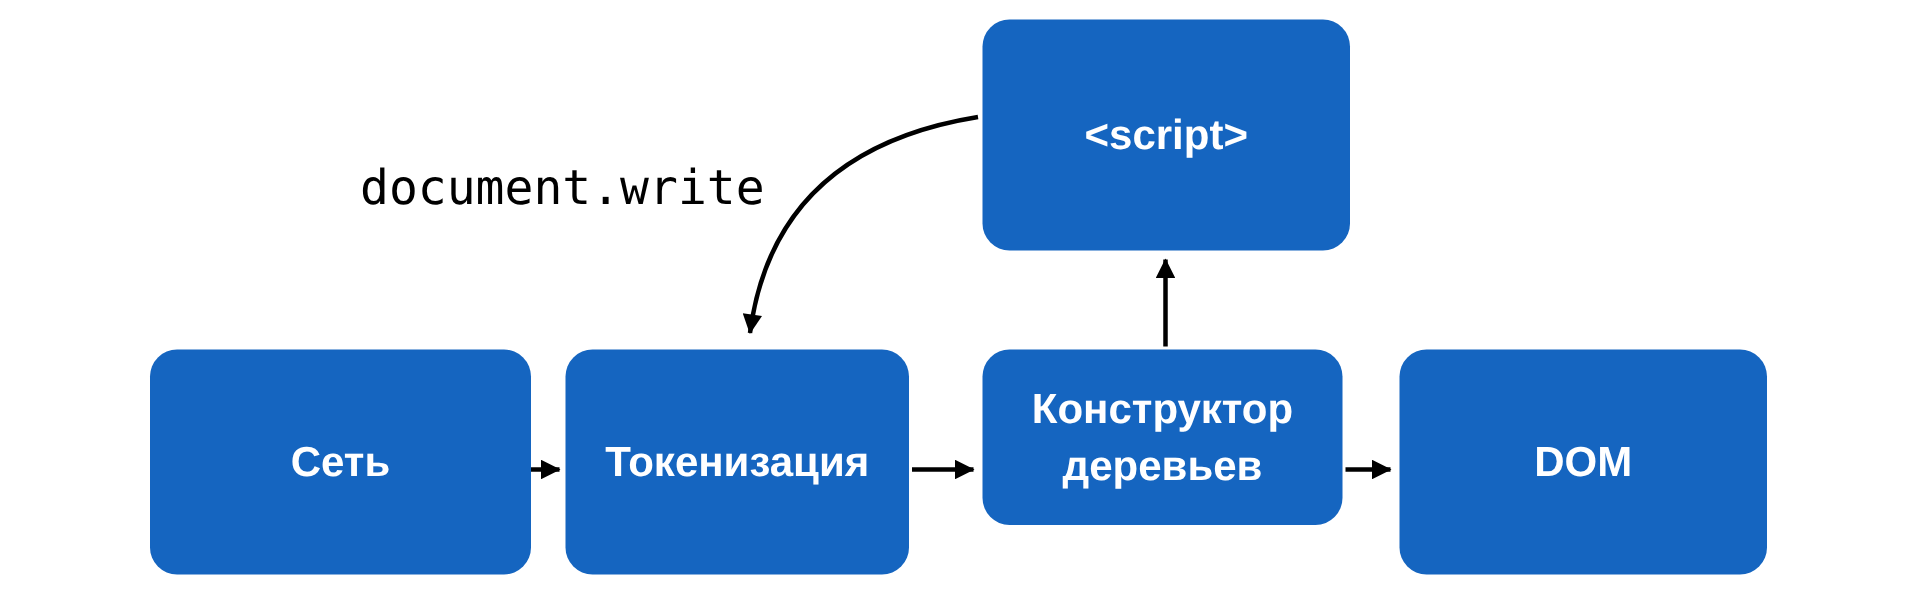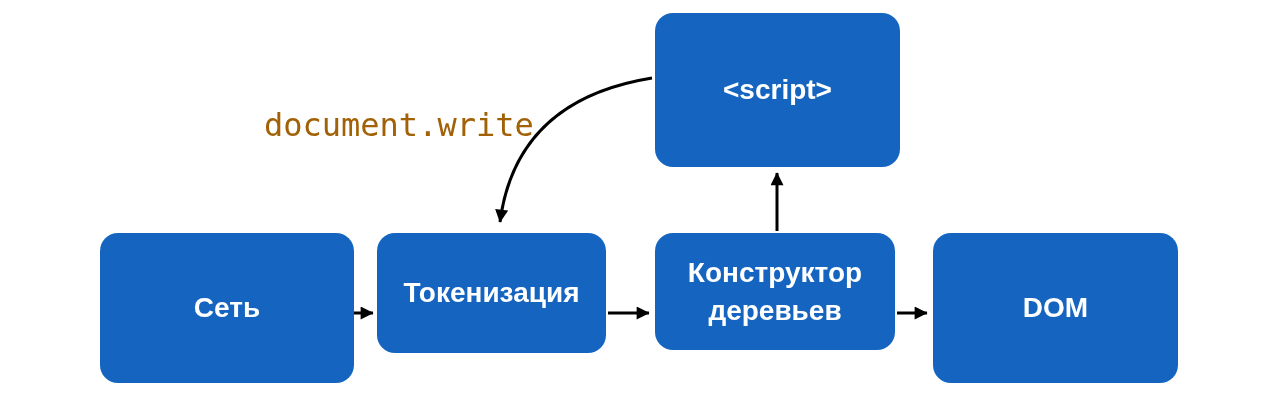--- a/index.html
+++ b/index.html
@@ -40,31 +40,31 @@
     display: flex;
     align-items: center;
     justify-content: center;
     text-align: center;
     font-weight: bold;
     font-size: 28px;
     line-height: 1.35;
     padding: 0 18px;
   }
   #node-network        { left: 100px; top: 233px; width: 254px; height: 150px; }
-  #node-tokenization   { left: 377px; top: 233px; width: 229px; height: 120px; }
+  #node-tokenization   { left: 377px; top: 233px; width: 229px; height: 150px; }
   #node-tree           { left: 655px; top: 233px; width: 240px; height: 117px; }
   #node-dom            { left: 933px; top: 233px; width: 245px; height: 150px; }
   #node-script         { left: 655px; top:  13px; width: 245px; height: 154px; }
   .edge-label {
     position: absolute;
-    left: 264px; top: 106px;
+    left: 240px; top: 106px;
     font-family: "DejaVu Sans Mono", monospace;
     font-size: 32px;
     line-height: 38px;
-    color: #a16207;
+    color: #000000;
     white-space: nowrap;
   }
 </style>
 </head>
 <body>
 
 <div class="canvas">
 
   <svg class="arrows" viewBox="0 0 1280 401" xmlns="http://www.w3.org/2000/svg">
     <defs>

